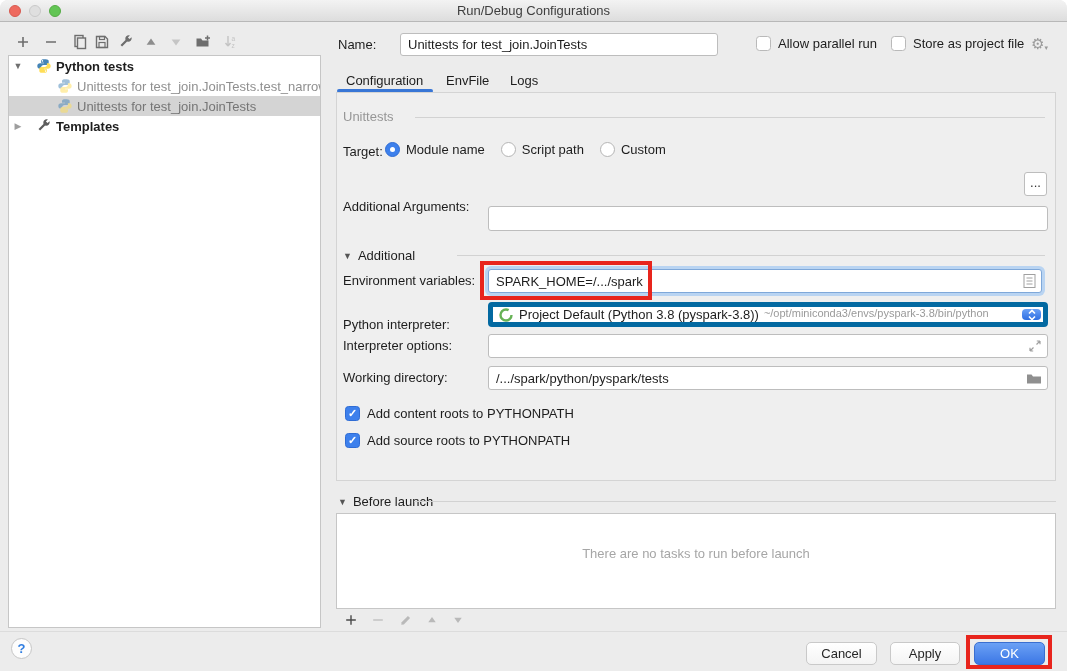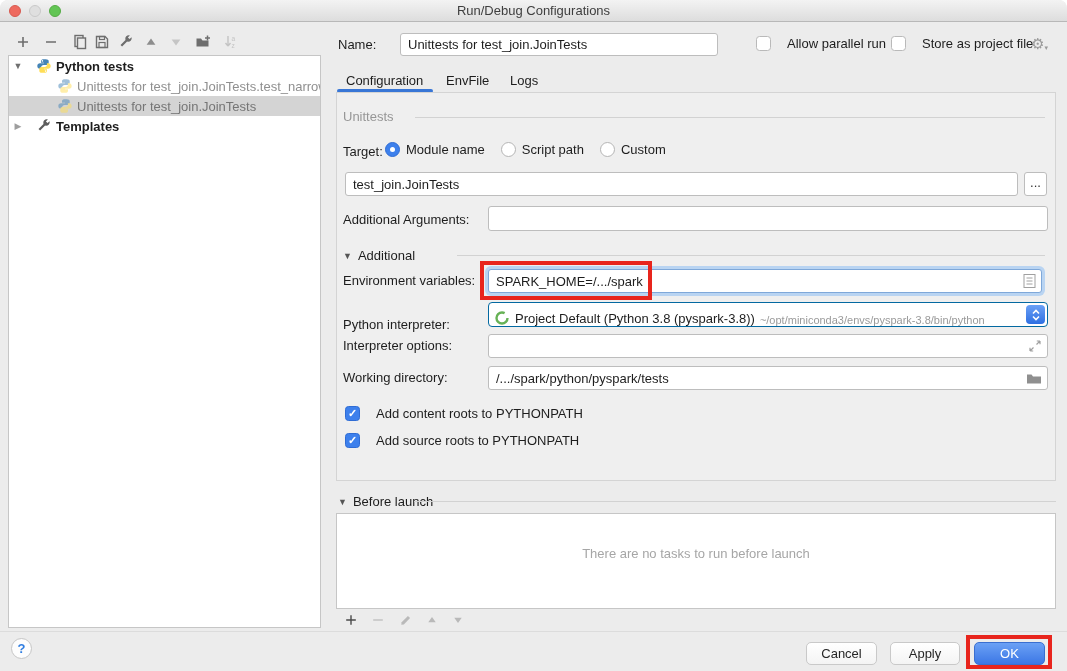--- a/index.html
+++ b/index.html
@@ -24,39 +24,39 @@
   .ticon{width:16px;height:16px;margin-right:4px;flex:0 0 auto}
   .ticon.faded{opacity:.5}
   .tlabel-bold{font-weight:bold;color:#1d1d1d}
   .tlabel-gray{color:#8f8f8f}
   .tlabel-sel{color:#757575}
   
   .lbl{position:absolute;white-space:nowrap}
   .lbl-gray{color:#969696}
   .field{position:absolute;background:#fff;border:1px solid #bdbdbd;border-radius:3px;display:flex;align-items:center;padding:0 7px;white-space:nowrap;overflow:hidden}
   .field-text{white-space:nowrap}
-  .cbrow{position:absolute;display:flex;align-items:center;gap:16px;white-space:nowrap}
+  .cbrow{position:absolute;display:flex;align-items:center;gap:7px;white-space:nowrap}
   .cb{width:15px;height:15px;border-radius:3.5px;background:#fff;border:1px solid #b9b9b9;flex:0 0 auto;position:relative}
   .cb.on{background:#3d80ec;border-color:#2f6cd4}
   .cb.on::after{content:"✓";position:absolute;left:0;top:0;width:13px;height:13px;color:#fff;font-size:11px;font-weight:bold;line-height:13px;text-align:center}
   .radio{width:15px;height:15px;border-radius:50%;background:#fff;border:1px solid #b5b5b5;flex:0 0 auto;position:relative}
   .radio.on{background:#3d80ec;border-color:#2f6cd4}
   .radio.on::after{content:"";position:absolute;left:4px;top:4px;width:5px;height:5px;border-radius:50%;background:#fff}
   .radgroup{position:absolute;display:flex;align-items:center}
   .radopt{display:flex;align-items:flex-end;gap:6px;margin-right:16px}
   
   .tab{position:absolute;top:71px;height:20px;line-height:20px;cursor:default}
   .tab-underline{position:absolute;left:337px;top:89px;width:96px;height:4px;background:#3876d6;border-radius:2px}
   
   .panel{position:absolute;left:336px;top:92px;width:720px;height:389px;background:#efefef;border:1px solid #d4d4d4}
   .sepline{position:absolute;height:1px;background:#d2d2d2}
   .sechdr{position:absolute;display:flex;align-items:center;gap:6px}
   .sectri{font-size:9px;color:#555}
   
-  .combo{position:absolute;background:#fff;border:1px solid #0369a1;border-radius:4px;display:flex;align-items:flex-end;padding:0 26px 0 5px;overflow:hidden}
+  .combo{position:absolute;background:#fff;border:5px solid #0369a1;border-radius:4px;display:flex;align-items:flex-start;padding:0 26px 0 5px;overflow:hidden}
   .stepper{position:absolute;right:2px;top:2px;bottom:2px;width:19px;border-radius:4px;background:linear-gradient(#6aa0f6,#2e6fe2);display:flex;align-items:center;justify-content:center}
   .combo-path{margin-left:5px;font-size:11px;color:#9a9a9a;overflow:hidden}
   .env-focus{box-shadow:0 0 0 3px #b9d4f2;border-color:#7fa8d9}
   .field-icon-right{position:absolute;right:5px;top:50%;transform:translateY(-50%);display:flex}
   
   .bl-box{position:absolute;left:336px;top:513px;width:720px;height:96px;background:#fff;border:1px solid #c6c6c6;text-align:center}
   .bl-empty{display:inline-block;margin-top:32px;color:#a6a6a6}
   .blt{position:absolute;top:611px;width:22px;height:18px;display:flex;align-items:center;justify-content:center}
   
   .footline{position:absolute;left:0;top:631px;width:100%;height:1px;background:#dcdcdc}
@@ -203,26 +203,23 @@
       <span class="radopt">
         <span class="radio"></span>
         <span>Script path</span>
       </span>
       <span class="radopt">
         <span class="radio"></span>
         <span>Custom</span>
       </span>
     </div>
 
-    <div class="field" style="left:8px;top:79px;width:673px;height:24px">
-      <span class="field-text">test_join.JoinTests</span>
-    </div>
     <div class="browse-btn" style="left:687px;top:79px;width:23px;height:24px">...</div>
 
-    <span class="lbl" style="left:6px;top:119px">Additional Arguments:</span>
+    <span class="lbl" style="left:6px;top:106px">Additional Arguments:</span>
     <div class="field" style="left:151px;top:113px;width:560px;height:25px">
       <span class="field-text"></span>
     </div>
 
     <div class="sechdr" style="left:6px;top:155px">
       <span class="sectri">▼</span>
       <span>Additional</span>
     </div>
     <div class="sepline" style="left:120px;right:10px;top:162px"></div>
 

